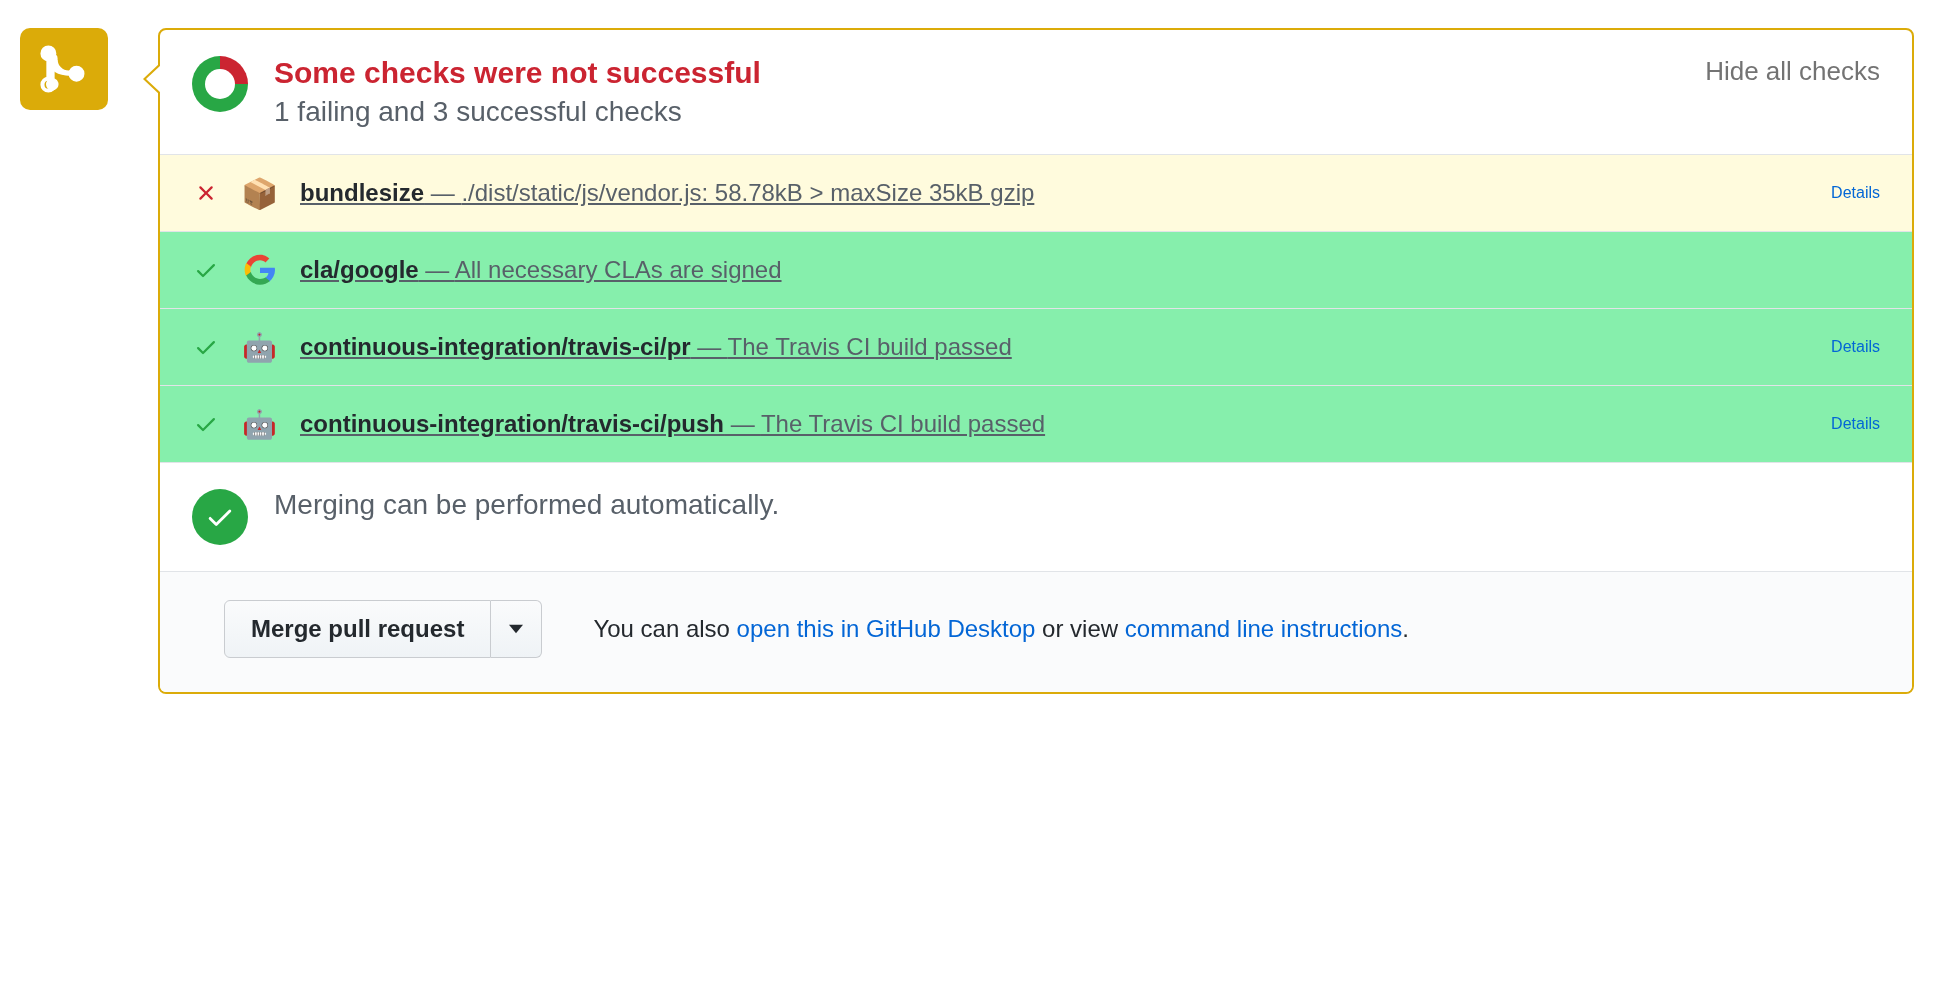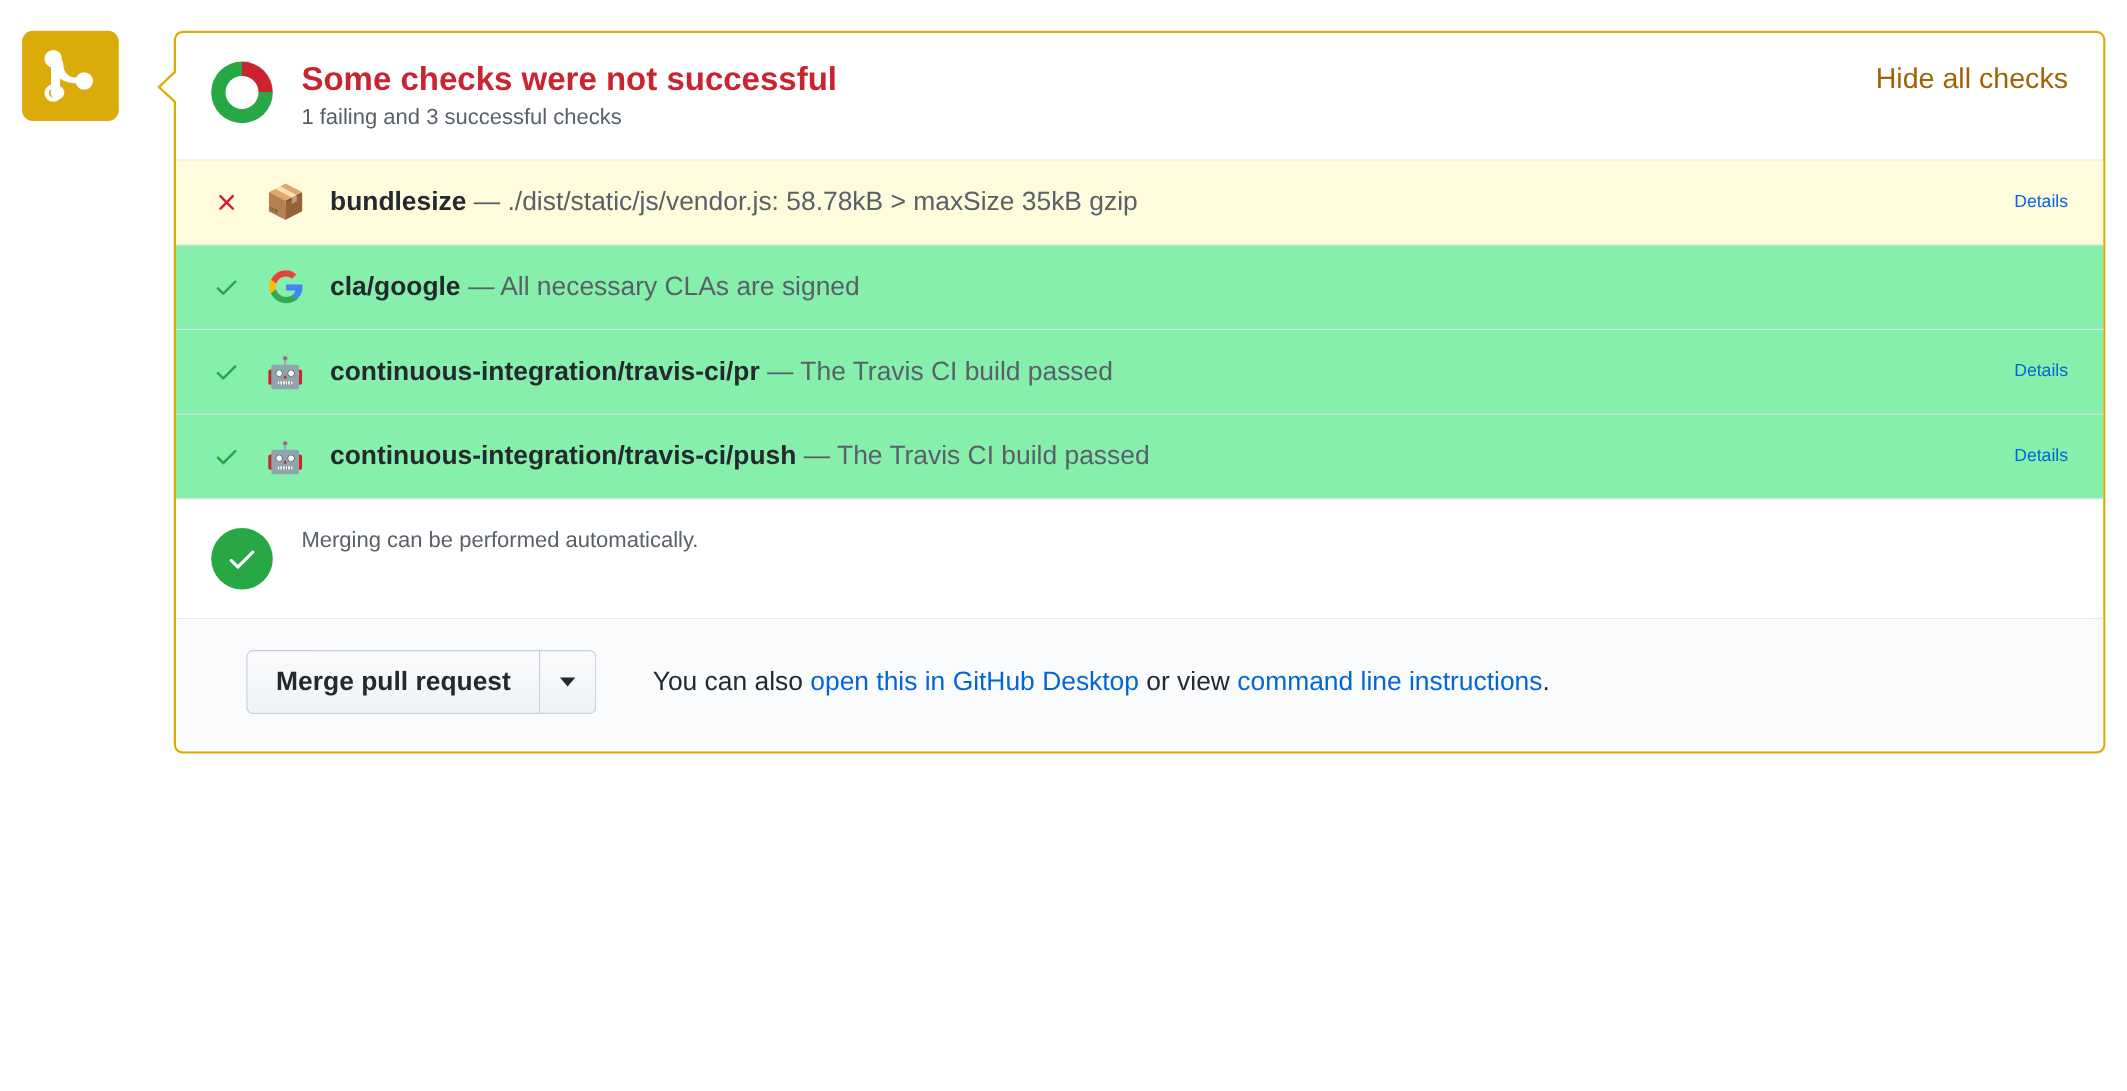--- a/index.html
+++ b/index.html
@@ -83,26 +83,26 @@
     color: #cb2431;
     margin-bottom: 6px;
   }
   .sec-title-ok {
     font-size: 30px;
     font-weight: 600;
     color: #24292e;
     margin-bottom: 6px;
   }
   .sec-sub {
-    font-size: 20px;
+    font-size: 28px;
     color: #586069;
   }
   .hide-link {
     font-size: 26px;
-    color: #a16207;
+    color: #737373;
     text-decoration: none;
     cursor: pointer;
     white-space: nowrap;
   }
   .checks { border-bottom: 1px solid #e1e4e8; }
   .check-row {
     display: flex;
     align-items: center;
     padding: 20px 32px;
     gap: 22px;
@@ -113,21 +113,21 @@
   .check-row.failed { background: #fffbdd; }
   .check-row:last-child { border-bottom: none; }
   .ci-status { width: 28px; display:flex; justify-content:center; }
   .ci-status svg { width: 24px; height: 24px; }
   .ci-avatar {
     width: 36px; height: 36px;
     display:flex; align-items:center; justify-content:center;
     font-size: 30px;
     flex-shrink:0;
   }
-  .ci-text { flex: 1; color: #586069; overflow: hidden; text-overflow: ellipsis; }
+  .ci-text { flex: 1; color: #586069; overflow: hidden; text-overflow: ellipsis; text-decoration: underline; }
   .ci-name { font-weight: 600; color: #24292e; }
   .ci-dash { color: #586069; }
   .ci-details {
     color: #0366d6; cursor: pointer; font-size: 16px;
   }
   .circle-check {
     width: 56px; height: 56px;
     border-radius: 50%;
     background: #28a745;
     display:flex; align-items:center; justify-content:center;

